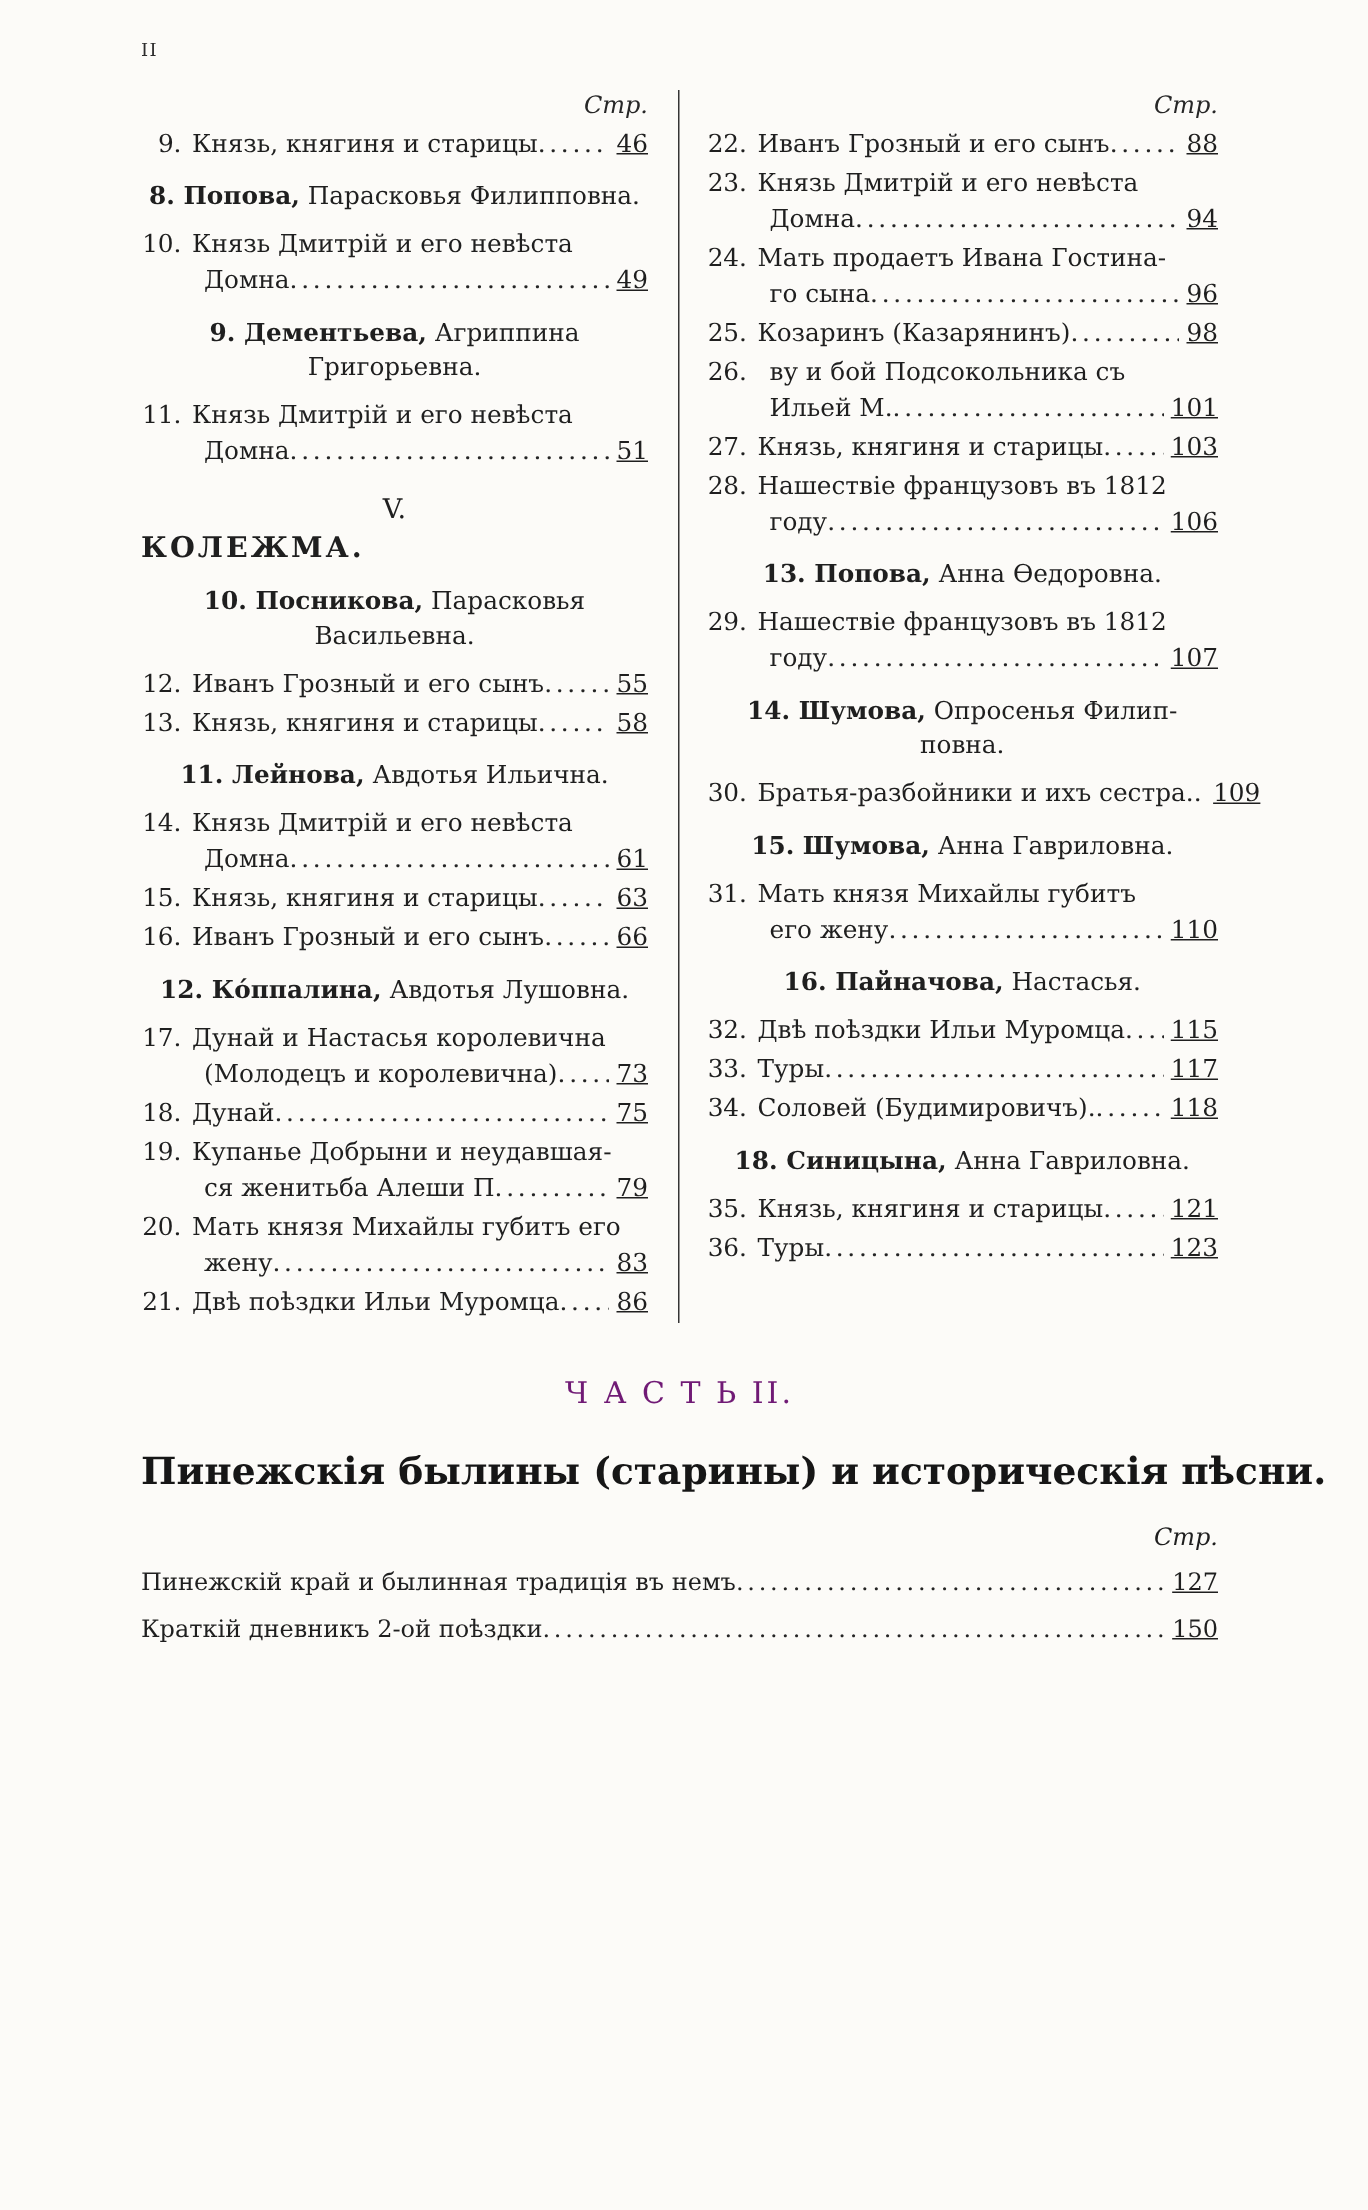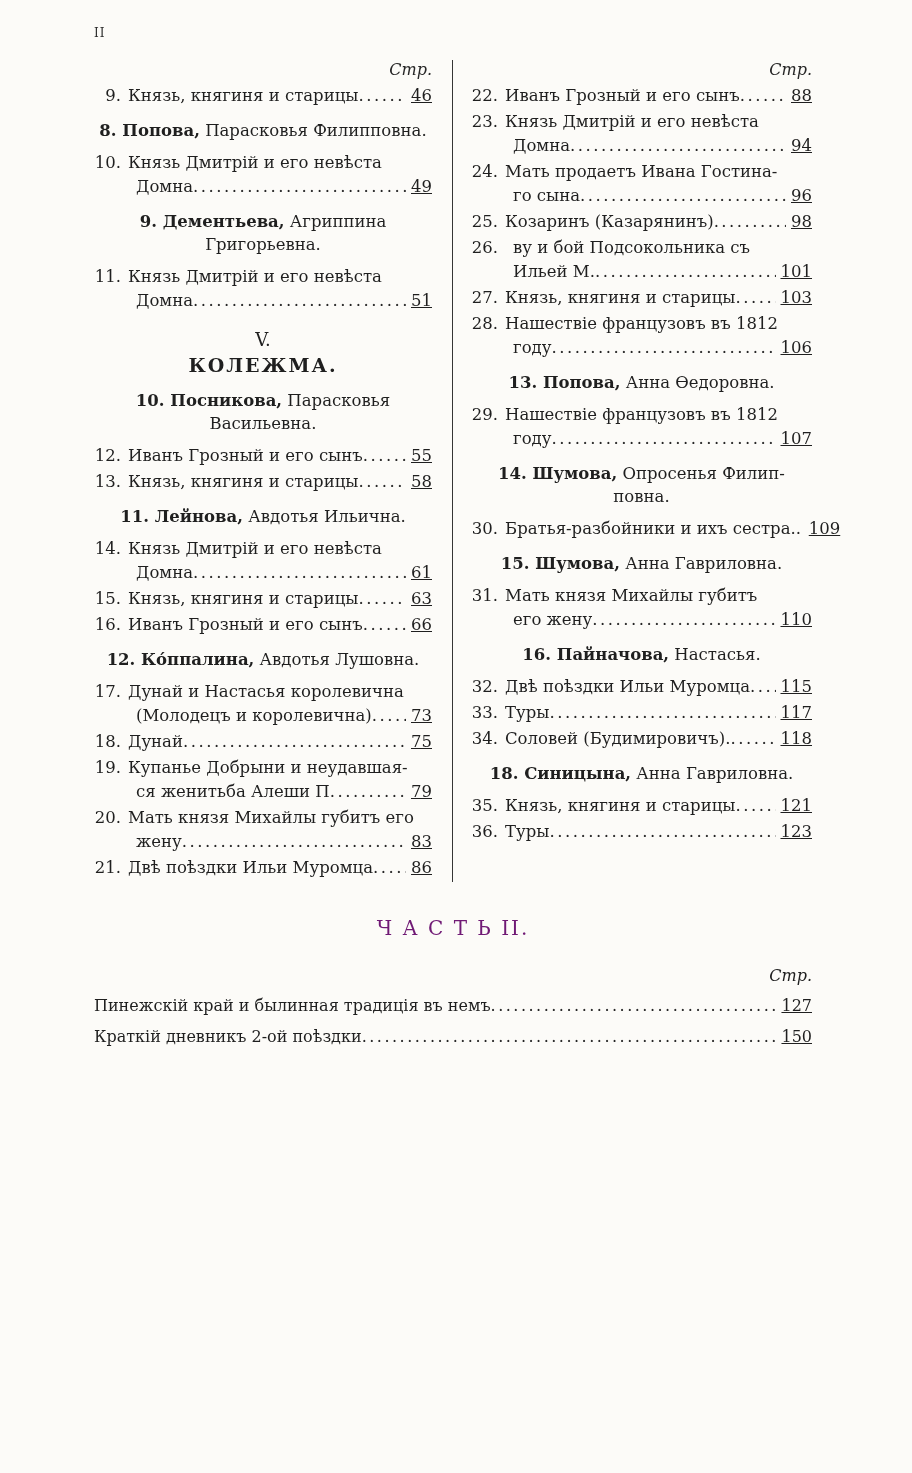--- a/index.html
+++ b/index.html
@@ -46,21 +46,20 @@
   .singer {
     text-align: center;
     margin: 11px 0 9px;
     font-size: 16.5px;
     line-height: 23px;
   }
   .singer .bold { font-weight: bold; }
 
   .section-num { text-align: center; font-size: 18px; margin: 16px 0 4px; }
   .section-title {
-    text-align: center;
     font-size: 19px;
     font-weight: bold;
     letter-spacing: 2px;
     margin: 4px 0 13px;
   }
 
   .part2 { margin-top: 34px; }
   .part2-title {
     text-align: center;
     font-size: 20px;
@@ -422,20 +421,21 @@
               <span class="dots">..............................................................................................................</span>
               <span class="pg">123</span>
             </div>
           </div>
         </div>
       </div>
   </div>
 
   <div class="part2">
     <div class="part2-title">Ч А С Т Ь  II.</div>
+    <div class="part2-heading">Пинежскія былины (старины) и историческія пѣсни.</div>
     <div class="part2-str">Стр.</div>
     <div id="part2-entries">
         <div class="p2-entry">
           <span class="frag">Пинежскій край и былинная традиція въ немъ</span>
           <span class="dots">..............................................................................................................</span>
           <span class="pg">127</span>
         </div>
         <div class="p2-entry">
           <span class="frag">Краткій дневникъ 2-ой поѣздки</span>
           <span class="dots">..............................................................................................................</span>

